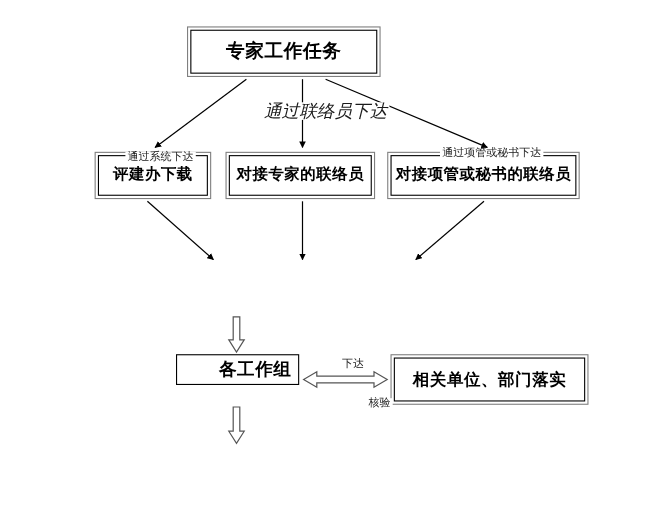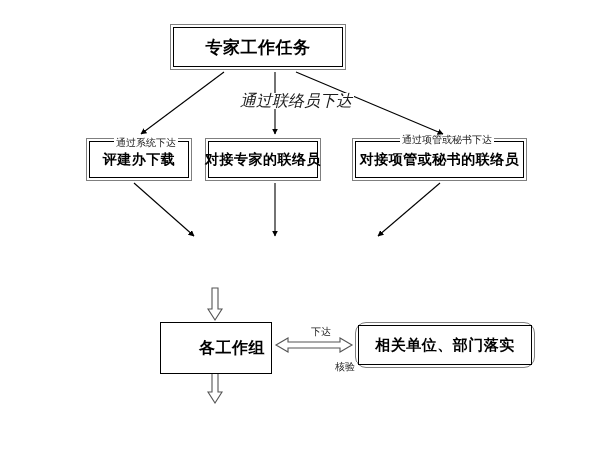--- a/index.html
+++ b/index.html
@@ -135,34 +135,34 @@
   </svg>
 
   <div class="node double" id="n-title" style="left: 170px; top: 24px; width: 176px; height: 46px; font-size: 17px;">
     <span class="inner">专家工作任务</span>
   </div>
 
   <div class="node double" id="n-ch0" style="left: 86px; top: 138px; width: 106px; height: 43px; font-size: 14px;">
     <span class="inner">评建办下载</span>
   </div>
 
-  <div class="node double" id="n-ch1" style="left: 205px; top: 138px; width: 116px; height: 43px; font-size: 14px;">
+  <div class="node double" id="n-ch1" style="left: 205px; top: 138px; width: 136px; height: 43px; font-size: 14px;">
     <span class="inner">对接专家的联络员</span>
   </div>
 
   <div class="node double" id="n-ch2" style="left: 352px; top: 138px; width: 175px; height: 43px; font-size: 14px;">
     <span class="inner">对接项管或秘书的联络员</span>
   </div>
 
 
-  <div class="node single" id="n-work" style="left: 160px; top: 322px; width: 112px; height: 52px; font-size: 16px; padding-left: 32px;">
+  <div class="node single" id="n-work" style="left: 160px; top: 322px; width: 112px; height: 28px; font-size: 16px; padding-left: 32px;">
     <span class="inner">各工作组</span>
   </div>
 
-  <div class="node double" id="n-units" style="left: 355px; top: 322px; width: 180px; height: 46px; font-size: 15px; border-radius: 11px;">
+  <div class="node double" id="n-units" style="left: 355px; top: 322px; width: 180px; height: 46px; font-size: 15px;">
     <span class="inner">相关单位、部门落实</span>
   </div>
 
 
   <div class="edge-label" id="lbl-d0" style="font-size: 10px; top: 93px; left: 114px; margin-top: 45px;">通过系统下达</div>
   <div class="edge-label" id="lbl-d1" style="font-size: 16px; top: 93px; left: 238px; font-style: italic;">通过联络员下达</div>
   <div class="edge-label" id="lbl-d2" style="font-size: 10px; top: 93px; left: 400px; margin-top: 42px;">通过项管或秘书下达</div>
 
   <div class="edge-label" id="lbl-down" style="font-size: 10px; top: 327px; left: 297px; transform: translateX(-50%); margin-left: 24px;">下达</div>
   <div class="edge-label" id="lbl-verify" style="font-size: 10px; top: 362px; left: 297px; transform: translateX(-50%); margin-left: 48px;">核验</div>

